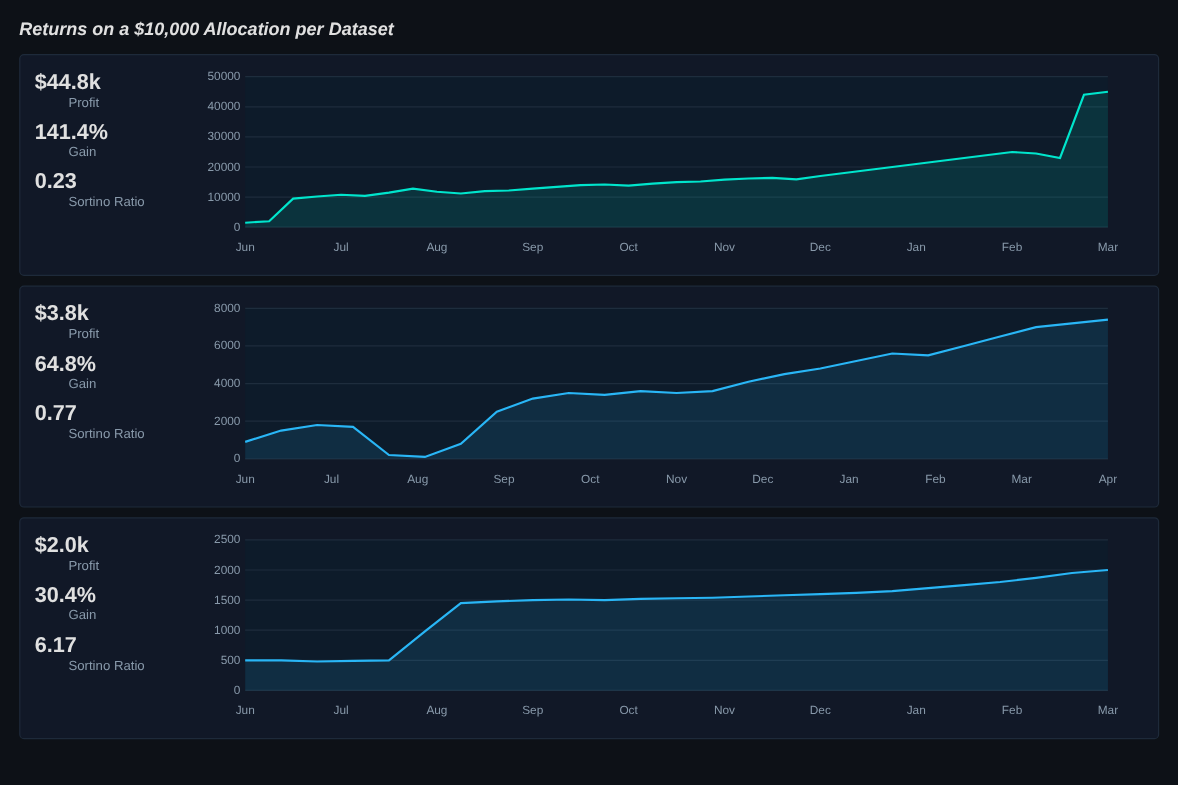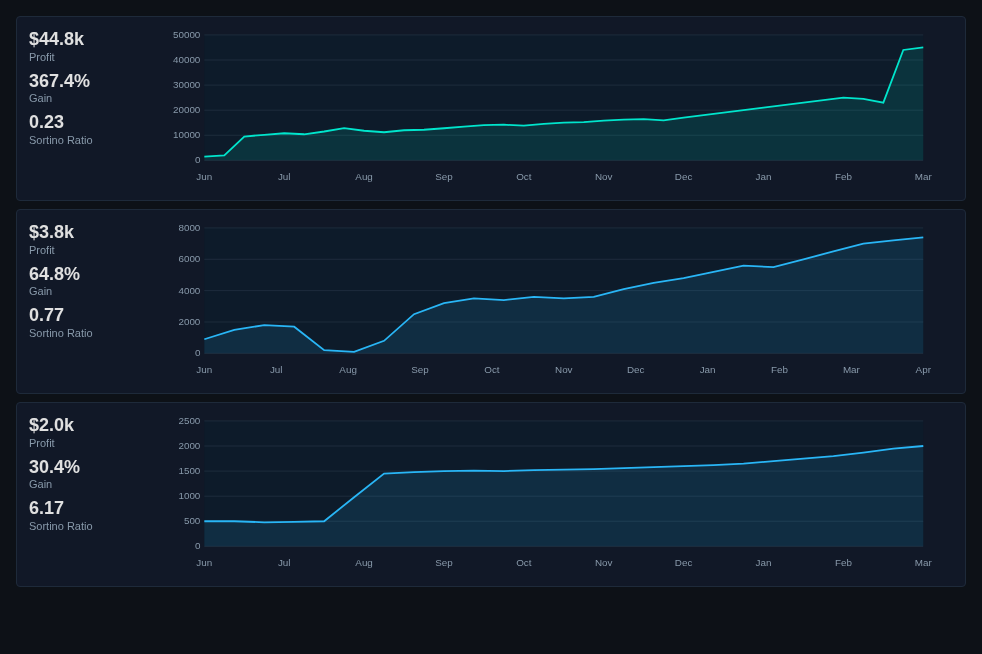--- a/index.html
+++ b/index.html
@@ -43,48 +43,50 @@
     }
     .stat-value {
       font-size: 18px;
       font-weight: bold;
       color: #e0e0e0;
       line-height: 1.2;
     }
     .stat-label {
       font-size: 11px;
       color: #8899aa;
+      margin-left: 28px;
     }
     .chart-area {
       flex: 1;
       position: relative;
       text-align: center;
     }
     svg.chart-svg {
       width: 100%;
       height: 100%;
     }
     .axis-label {
       font-size: 10px;
       fill: #8899aa;
     }
   </style>
 </head>
 <body>
 
 <div>
+  <div class="page-title">Returns on a $10,000 Allocation per Dataset</div>
   <div class="charts-container">
   <div class="chart-panel">
         <div class="chart-stats">
     <div>
       <div class="stat-value">$44.8k</div>
       <div class="stat-label">Profit</div>
     </div>
     <div>
-      <div class="stat-value">367.4%</div>
+      <div class="stat-value">141.4%</div>
       <div class="stat-label">Gain</div>
     </div>
     <div>
       <div class="stat-value">0.23</div>
       <div class="stat-label">Sortino Ratio</div>
     </div>
   </div>
         <div class="chart-area"><svg viewBox="0 0 780 161" width="100%" height="100%" class="chart-svg">
             <rect x="42" y="6" width="728" height="127" fill="#0d1b2a"></rect>
             <line x1="42" x2="770" y1="6" y2="6" stroke="#1e2d3d" stroke-width="1"></line>

